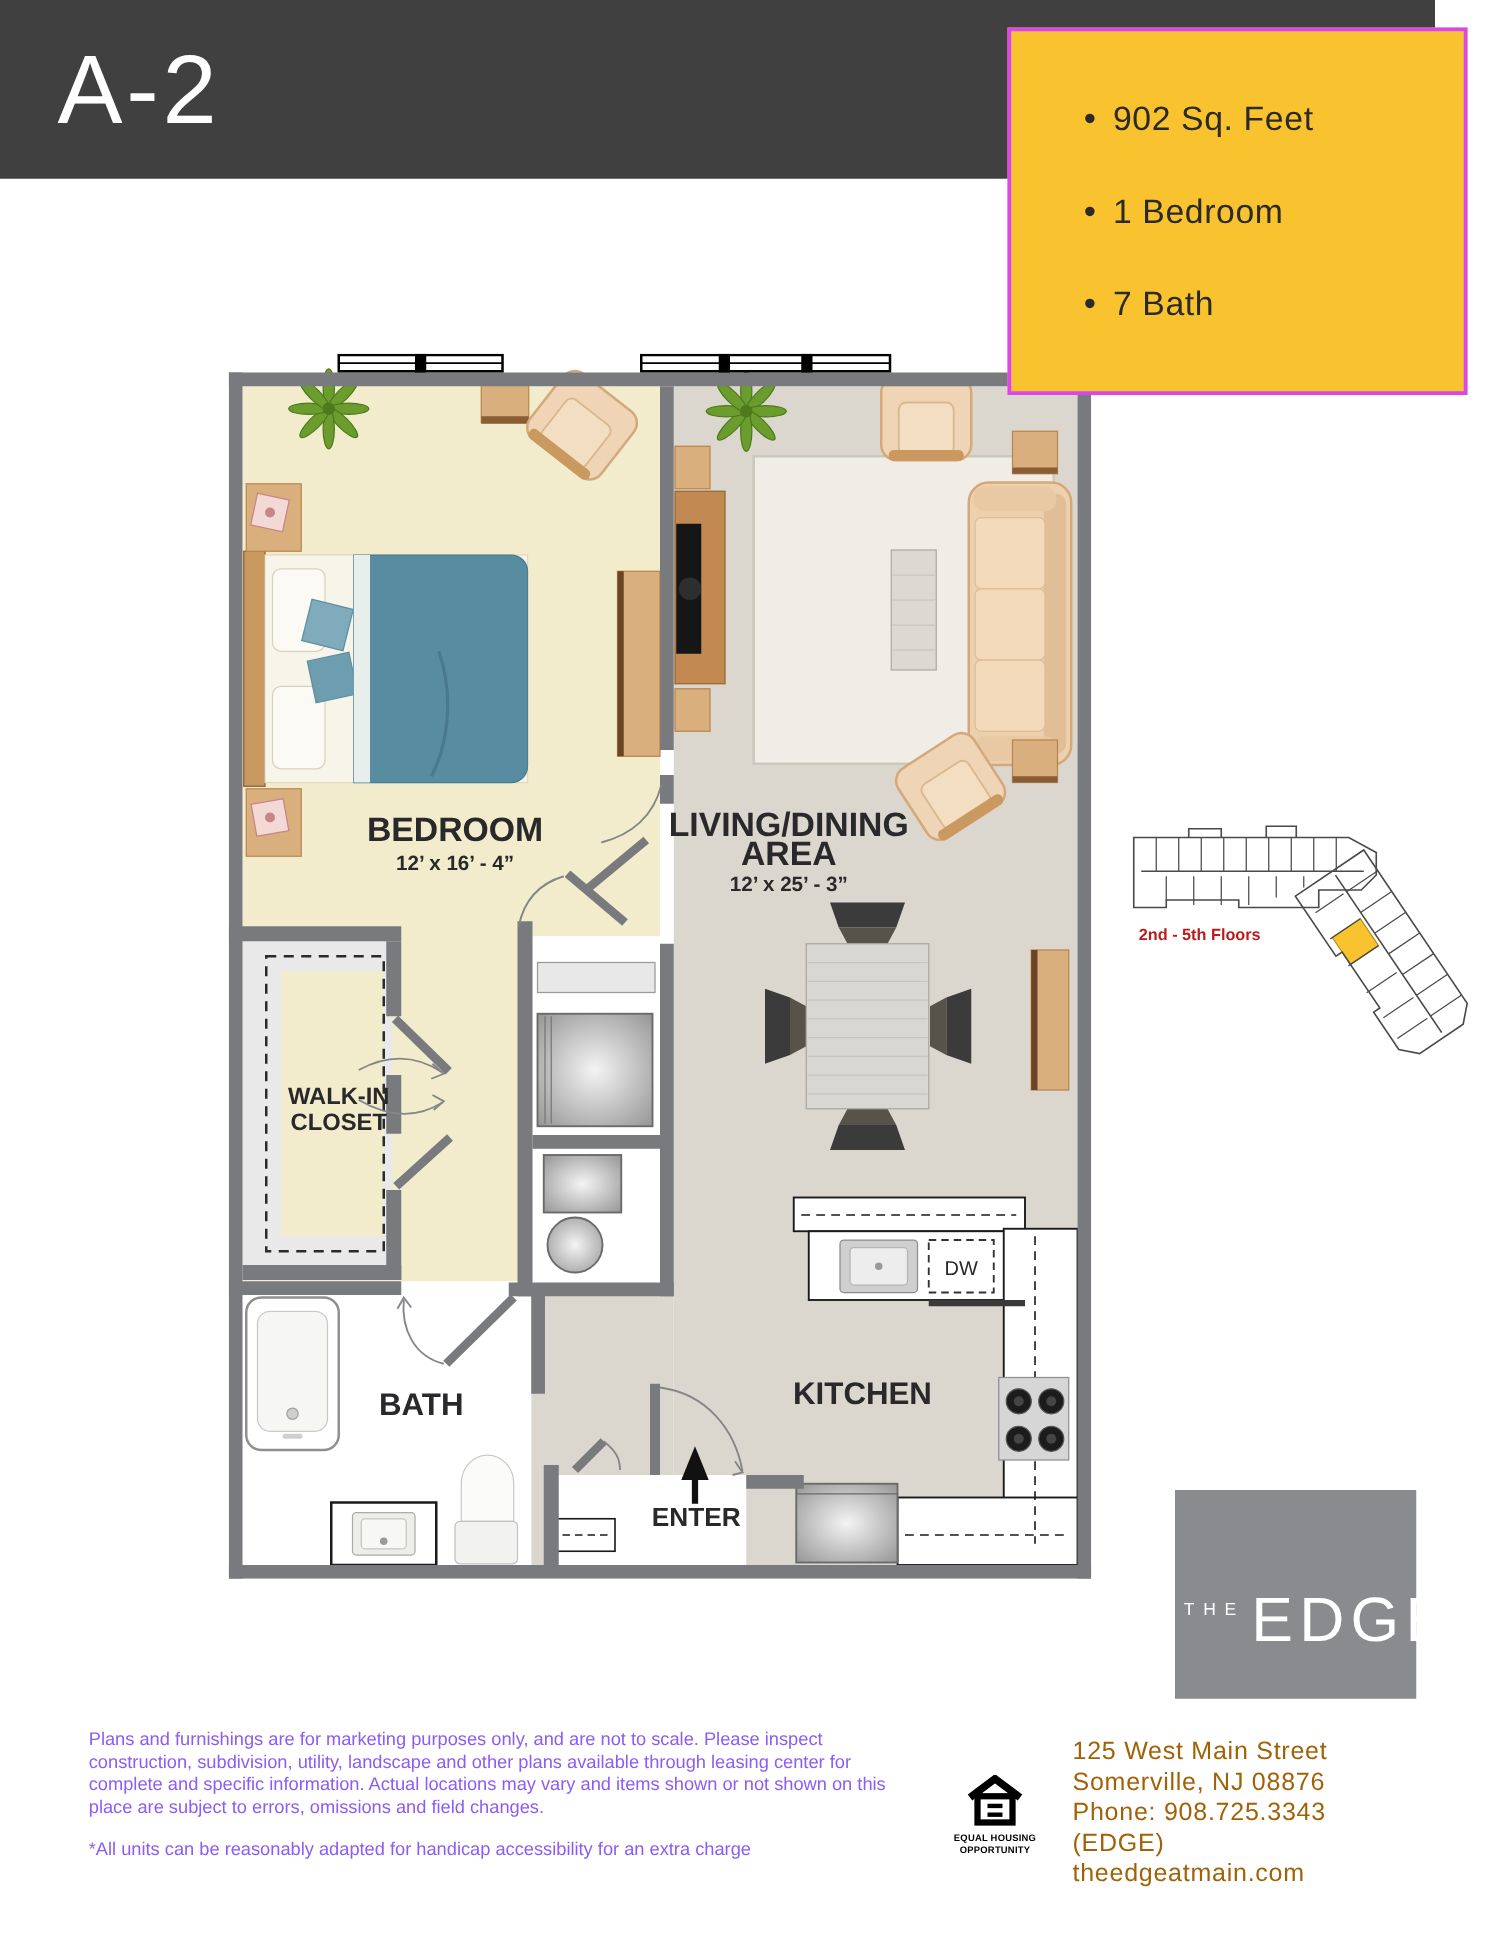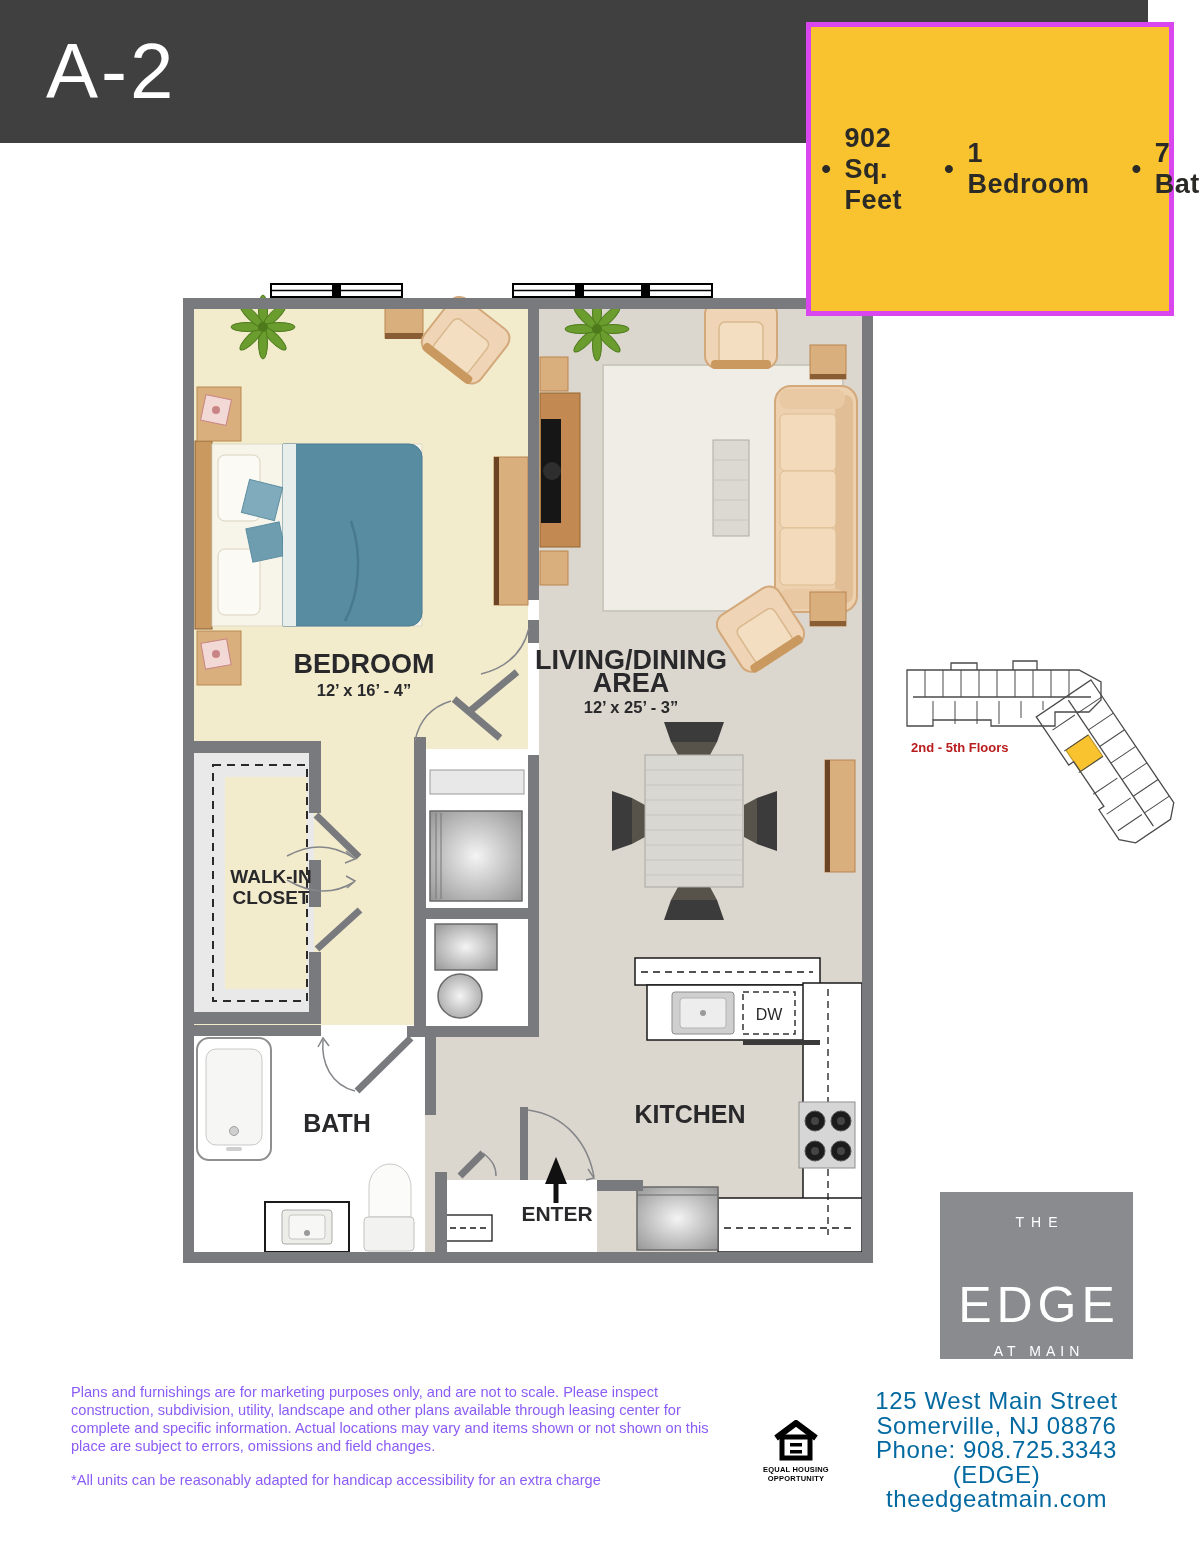--- a/index.html
+++ b/index.html
@@ -4,42 +4,42 @@
 <style>
   html,body{margin:0;padding:0;background:#fff;}
   .page{position:relative;width:1200px;height:1553px;background:#ffffff;overflow:hidden;
         font-family:"Liberation Sans",sans-serif;}
   
   .header-bar{position:absolute;left:0;top:0;width:1148px;height:143px;background:#404040;}
   .unit-title{position:absolute;left:46px;top:16px;font-size:78px;line-height:110px;
               color:#ffffff;font-weight:400;letter-spacing:3px;}
   
   .specs-box{position:absolute;left:806px;top:22px;width:368px;height:294px;box-sizing:border-box;
-             background:#F9C32F;border:5px solid #d946ef;display:flex;flex-direction:row;
-             justify-content:center;gap:42px;padding-left:58px;font-weight:bold;}
+             background:#F9C32F;border:3px solid #d946ef;display:flex;flex-direction:column;
+             justify-content:center;gap:42px;padding-left:58px;}
   .spec-item{font-size:27px;color:#2B2A26;display:flex;align-items:center;letter-spacing:0.5px;}
   .spec-item::before{content:"•";font-size:28px;margin-right:13px;}
   
   .plan{position:absolute;left:183px;top:283px;}
   .keyplan{position:absolute;left:893px;top:648px;}
   .keyplan-caption{position:absolute;left:911px;top:740px;font-size:13px;color:#b91c1c;font-weight:bold;}
   
   .logo-box{position:absolute;left:940px;top:1192px;width:193px;height:167px;background:#8A8B8F;
-            color:#fff;display:flex;flex-direction:column;align-items:center;}
+            color:#fff;display:flex;flex-direction:row;align-items:center;}
   .logo-the{margin-top:22px;font-size:14px;letter-spacing:7px;padding-left:7px;}
   .logo-rule{width:138px;height:3px;background:#F0B52B;margin-top:7px;}
   .logo-main{font-size:50px;line-height:54px;letter-spacing:5px;padding-left:5px;font-weight:400;margin-top:41px;}
   .logo-sub{font-size:14px;letter-spacing:5px;padding-left:5px;margin-top:4px;}
   
   .disclaimer{position:absolute;left:71px;top:1383px;width:655px;font-size:14.6px;
               line-height:18px;color:#8b5cf6;}
   .disclaimer p{margin:0;}
   .disclaimer p + p{margin-top:16px;}
-  .contact{position:absolute;left:858px;top:1389px;width:277px;text-align:center;font-size:24px;
-           line-height:24.5px;color:#0369a1;letter-spacing:0.6px;}
+  .contact{position:absolute;left:858px;top:1389px;width:277px;text-align:left;font-size:20px;
+           line-height:24.5px;color:#a16207;letter-spacing:0.6px;}
   .eho{position:absolute;left:761px;top:1420px;width:70px;text-align:center;color:#000;}
   .eho-text{font-size:7.5px;font-weight:bold;line-height:8.5px;letter-spacing:0.2px;text-align:center;}
   svg text{font-family:"Liberation Sans",sans-serif;}
 </style>
 </head>
 <body>
 
 <div class="page">
 
   <div class="header-bar">

